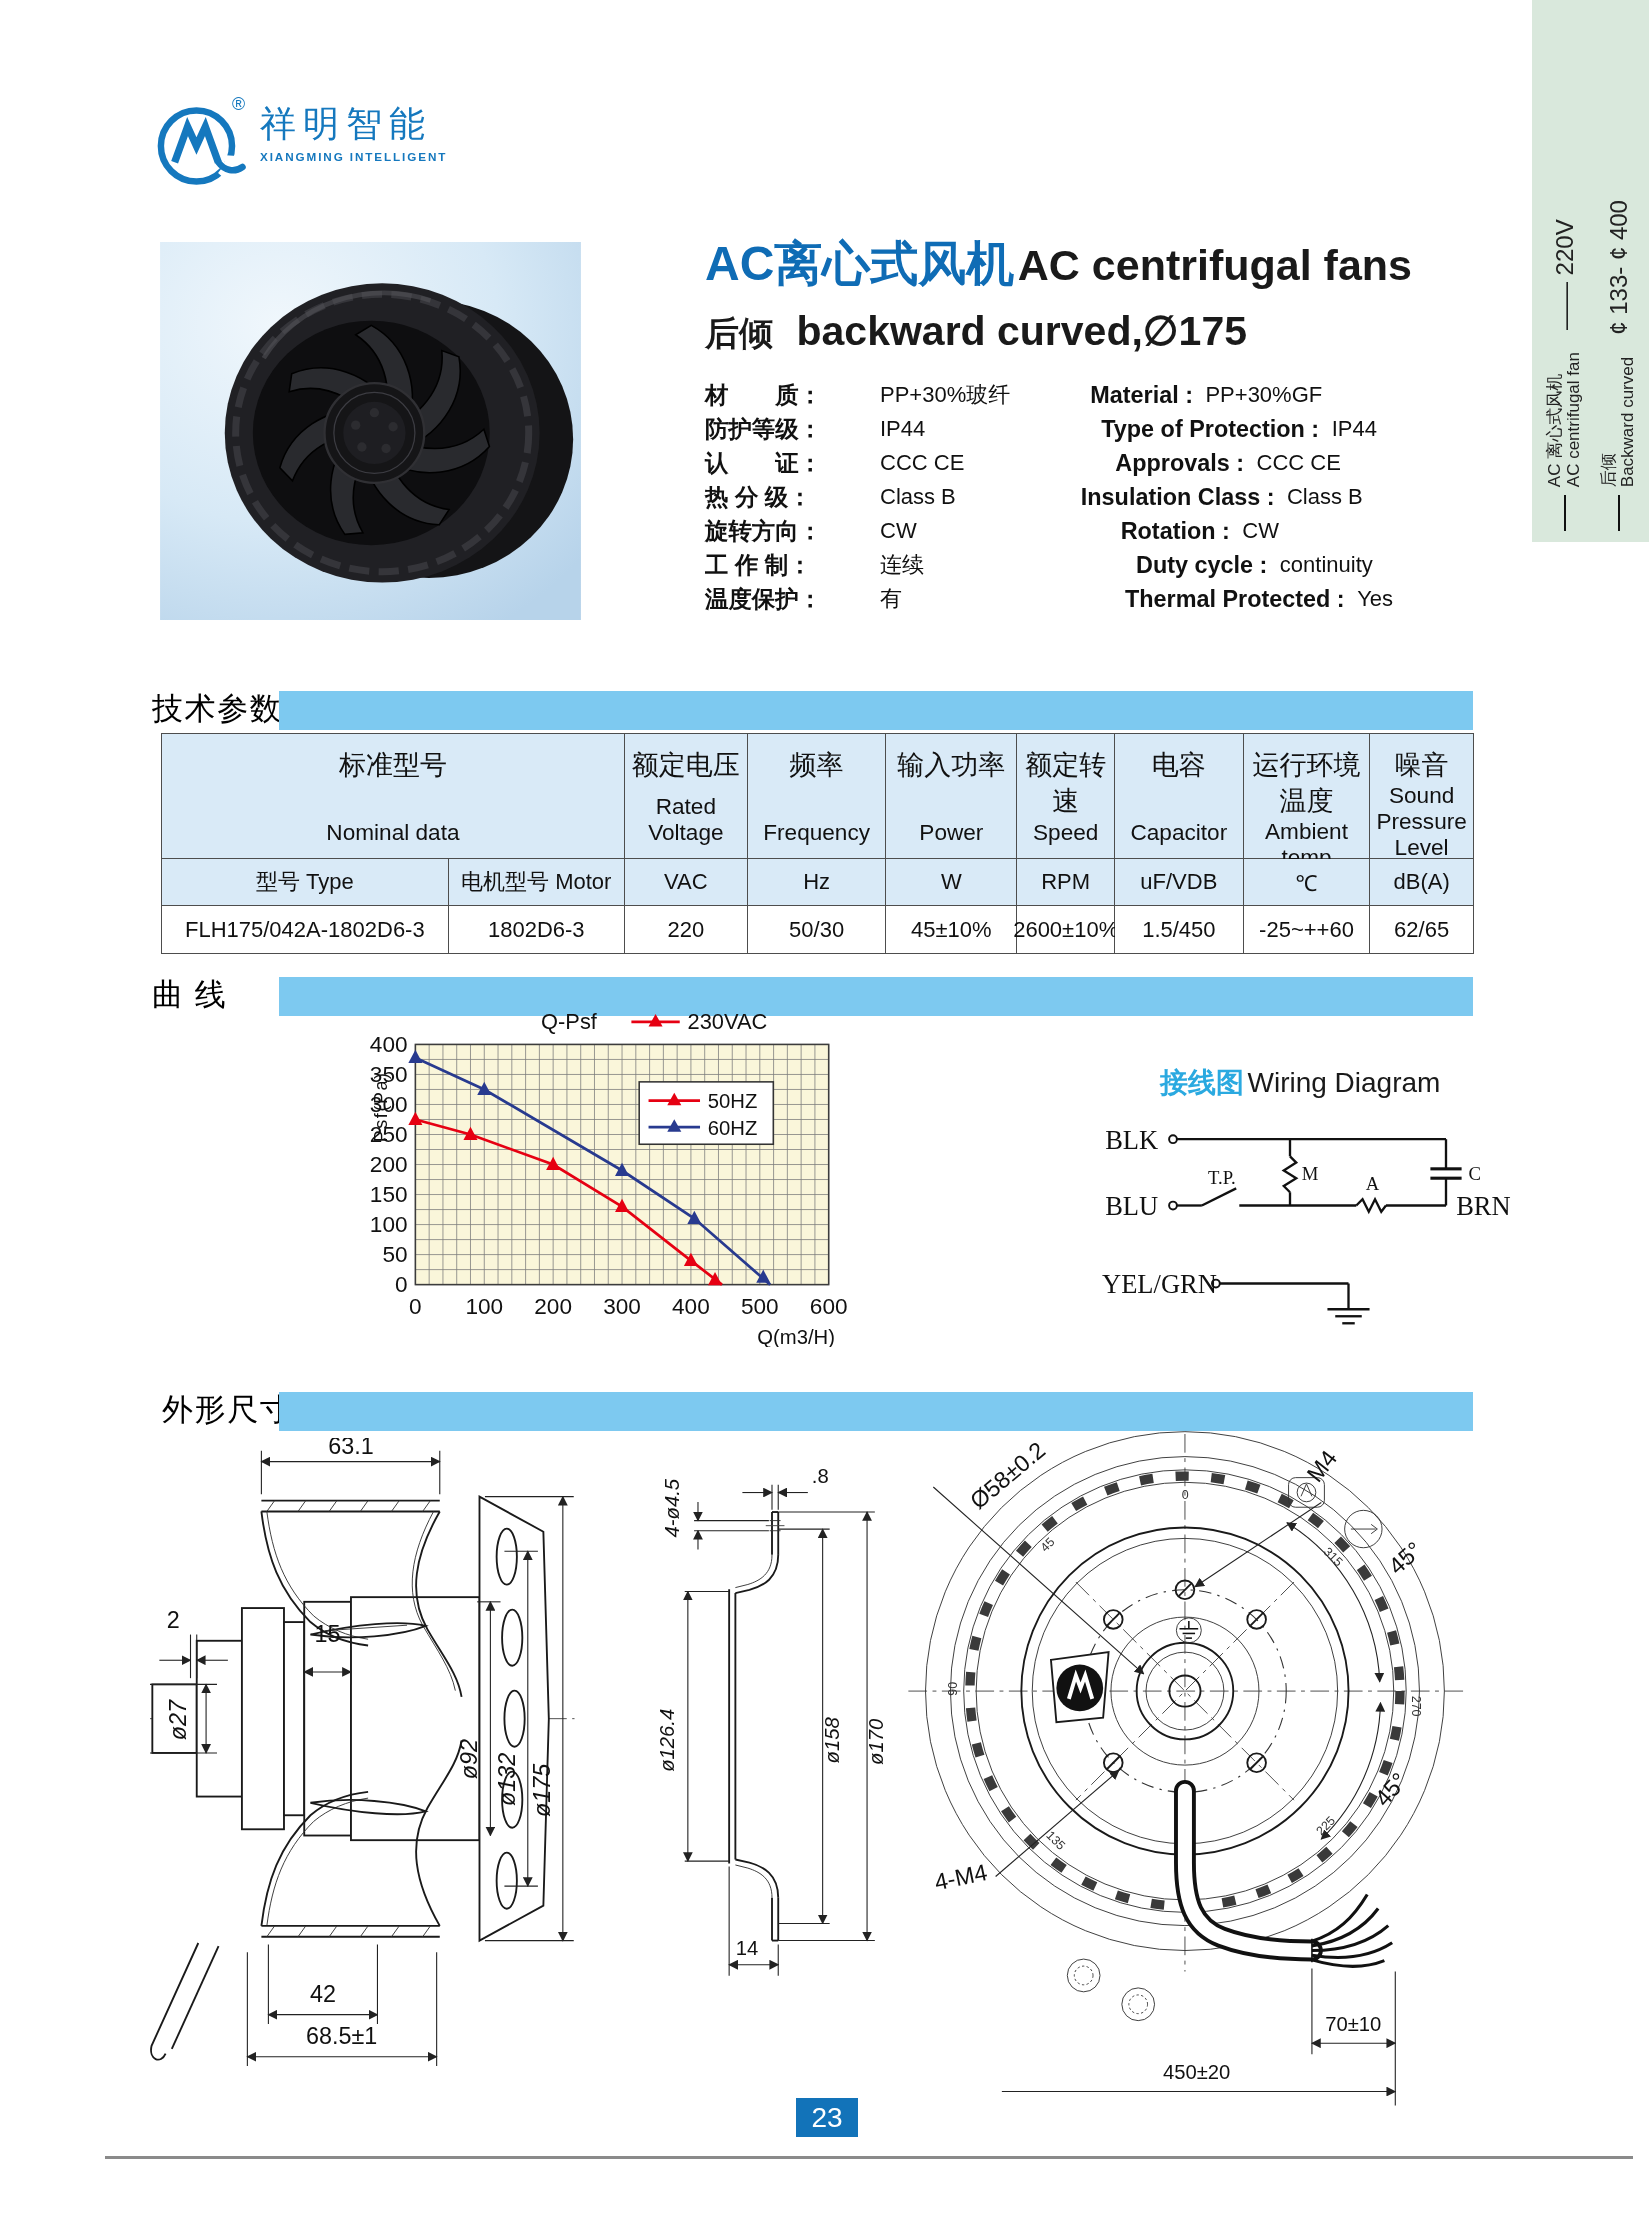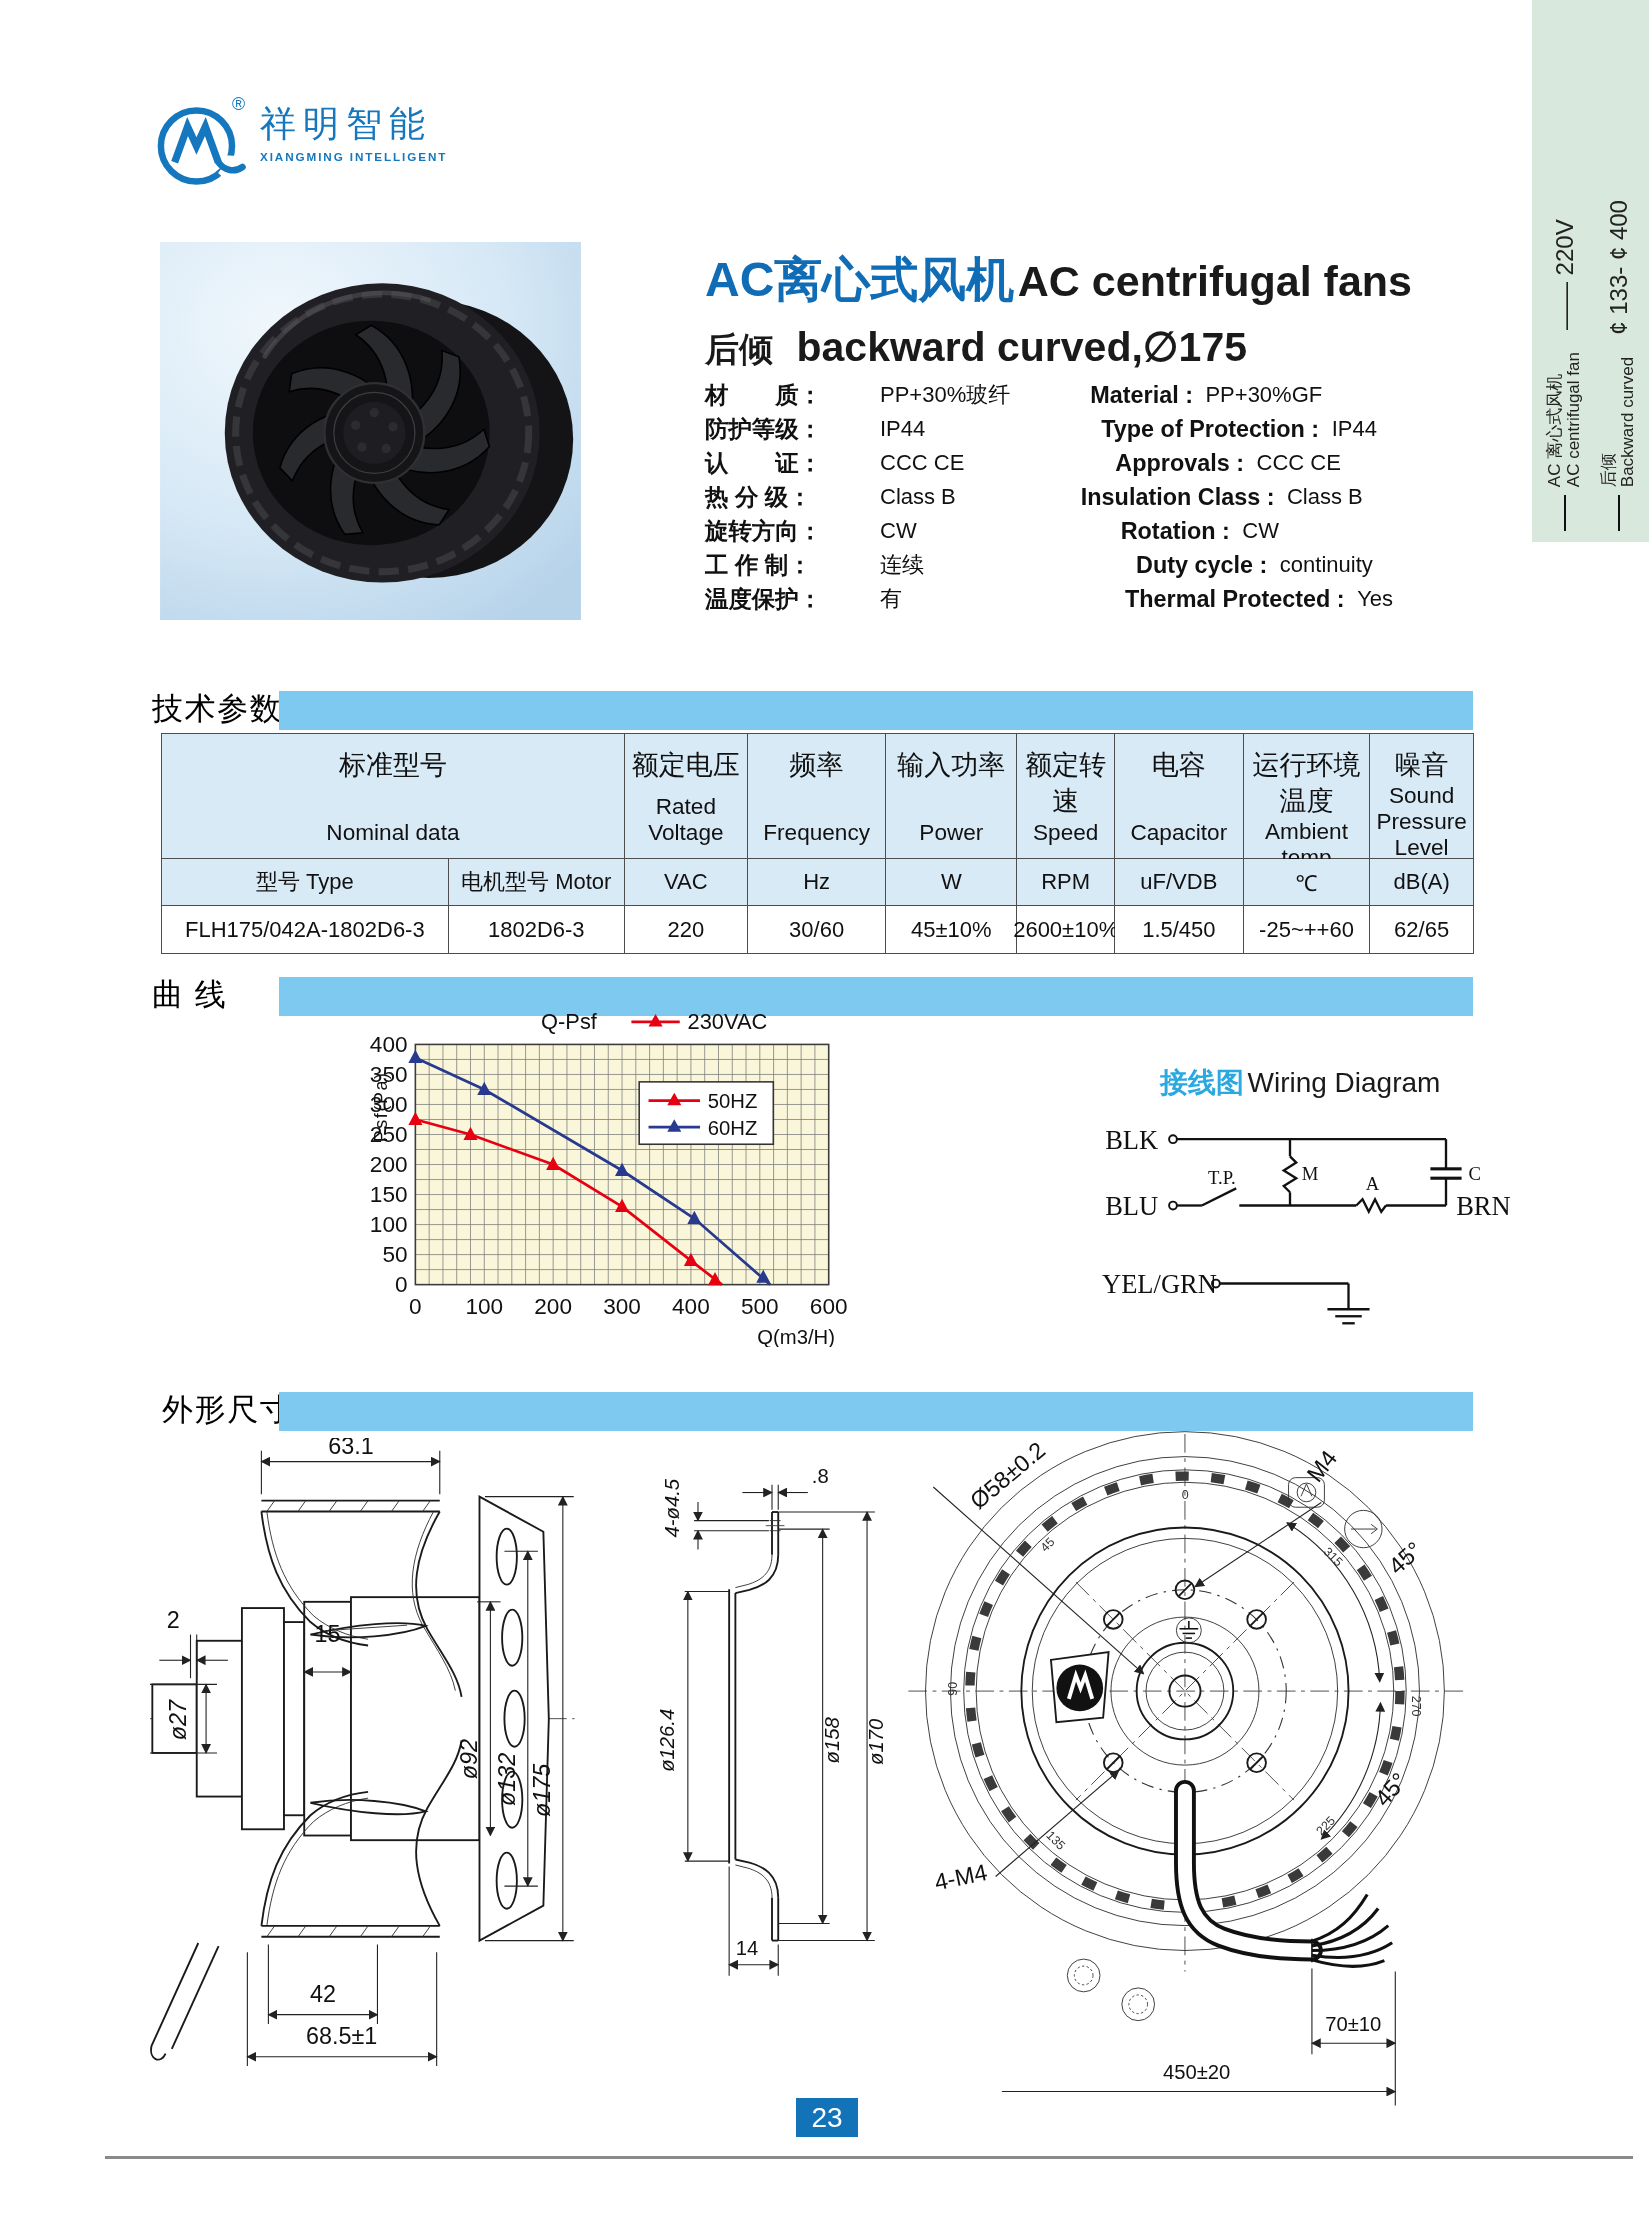--- a/index.html
+++ b/index.html
@@ -132,21 +132,21 @@
         <circle cx="-10" cy="-26" r="6" fill="#2c2c30"></circle>
           <circle cx="14" cy="-8" r="6" fill="#2c2c30"></circle>
         <circle cx="5" cy="20" r="6" fill="#2c2c30"></circle>
           <circle cx="-26" cy="18" r="6" fill="#2c2c30"></circle>
         <circle cx="-34" cy="-10" r="6" fill="#2c2c30"></circle>
         <path d="M -152,-96 A 178 168 0 0 1 62,-170" fill="none" stroke="#53535a" stroke-width="6" opacity="0.55"></path>
       </g>
     </svg>
   </div>
 
-  <div class="abs" style="left:705px;top:248px;width:811px;">
+  <div class="abs" style="left:705px;top:232px;width:811px;">
     <div style="white-space:nowrap;">
       <span class="t-cn">AC离心式风机</span>
       <span class="t-en">AC centrifugal fans</span>
     </div>
     <div style="white-space:nowrap;margin-top:11px;">
       <span class="st-cn">后倾</span>
       <span class="st-en" style="margin-left:20px;">backward curved,∅175</span>
     </div>
   </div>
 
@@ -239,21 +239,21 @@
     <div class="tc th">Hz</div>
     <div class="tc th">W</div>
     <div class="tc th">RPM</div>
     <div class="tc th">uF/VDB</div>
     <div class="tc th">℃</div>
     <div class="tc th">dB(A)</div>
 
     <div class="tc td">FLH175/042A-1802D6-3</div>
     <div class="tc td">1802D6-3</div>
     <div class="tc td">220</div>
-    <div class="tc td">30/60</div>
+    <div class="tc td">50/30</div>
     <div class="tc td">45±10%</div>
     <div class="tc td">2600±10%</div>
     <div class="tc td">1.5/450</div>
     <div class="tc td">-25~++60</div>
     <div class="tc td">62/65</div>
   </div>
 
   <div class="abs sec-text" style="left:152px;top:974px;">曲  线</div>
   <div class="abs sec-bar" style="left:279px;top:977px;width:1194px;"></div>
 

